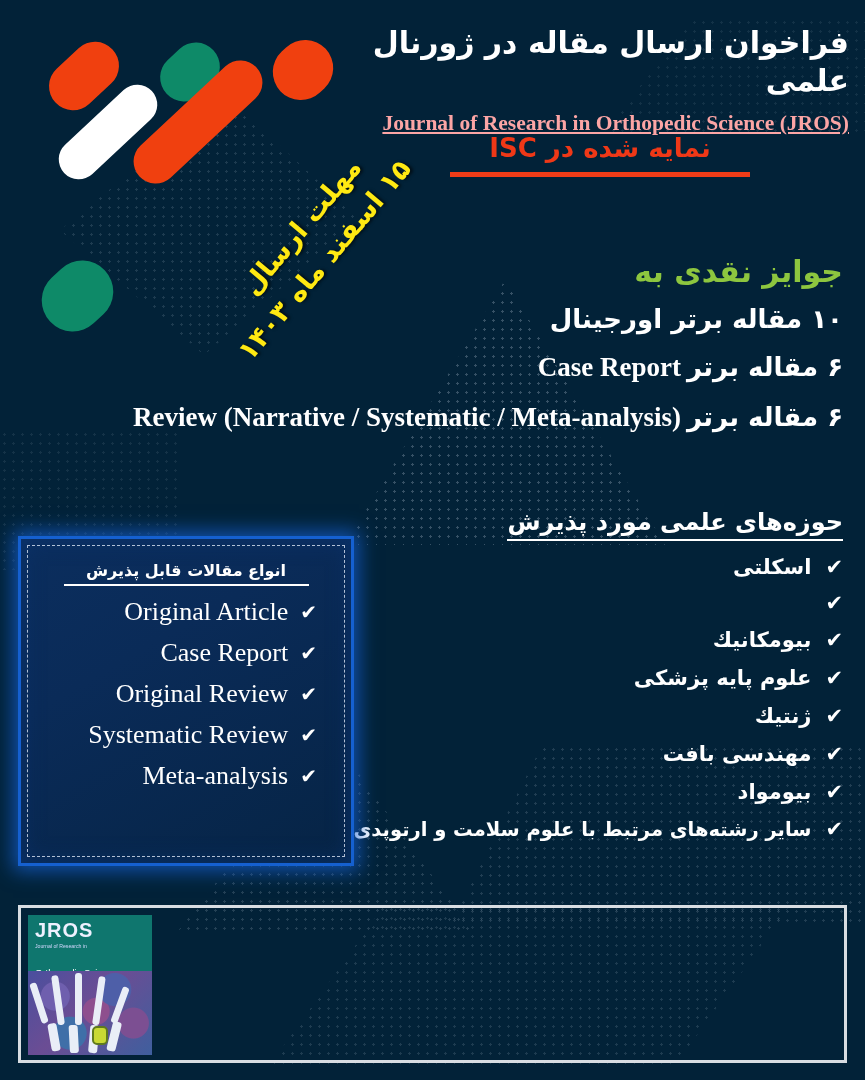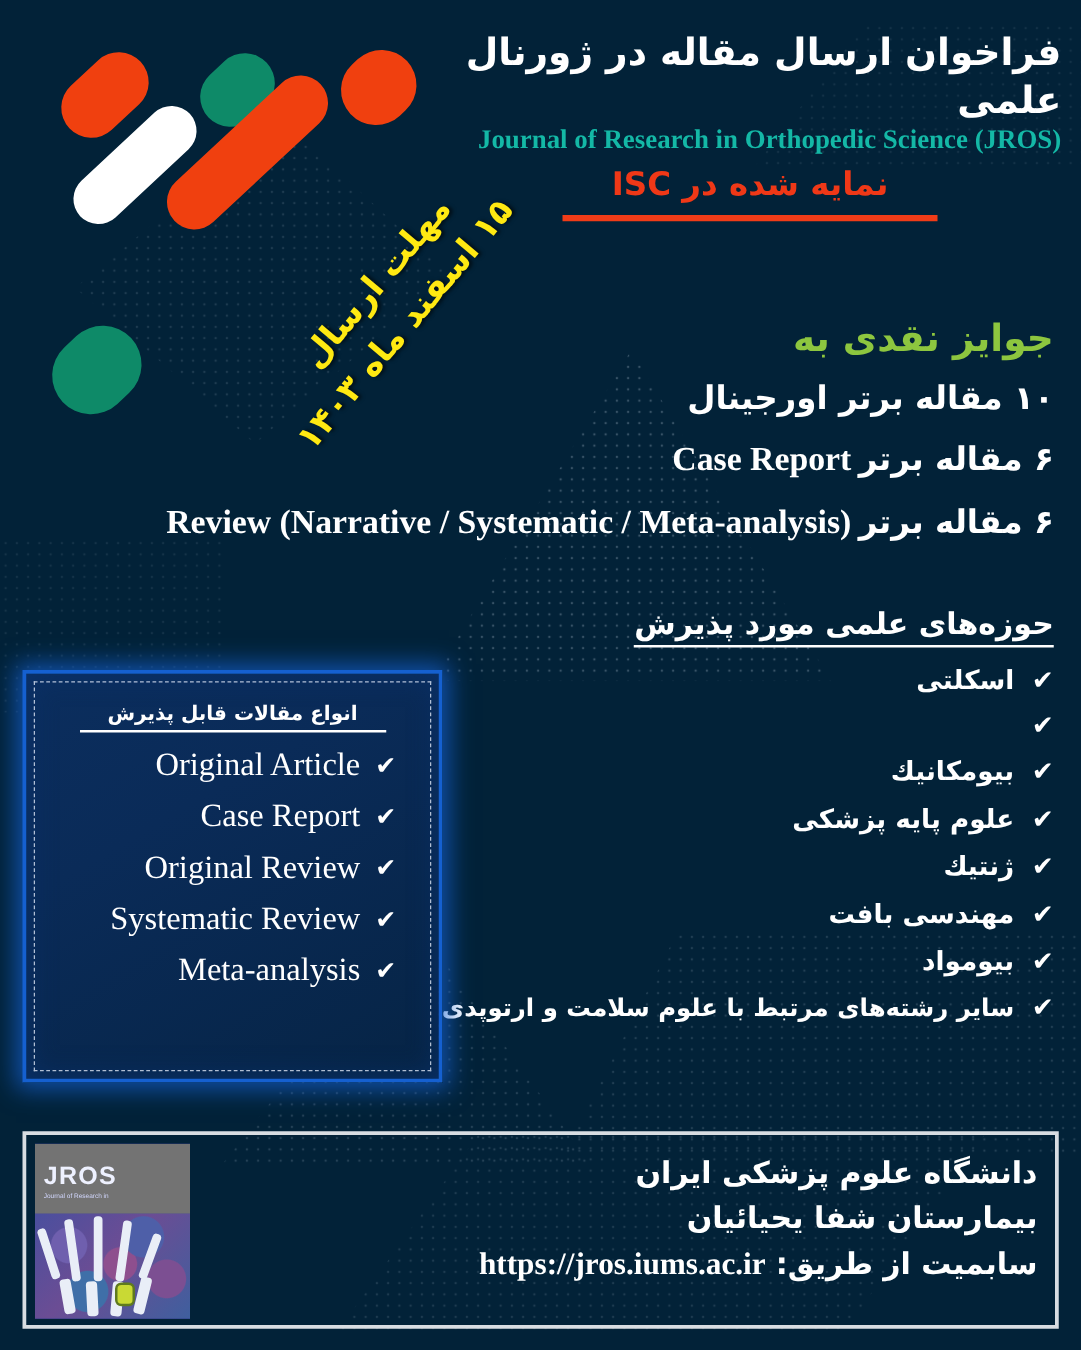--- a/index.html
+++ b/index.html
@@ -71,24 +71,25 @@
     font-weight:bold;
     font-size:30px; line-height:1.25;
     color:#ffffff;
     direction:rtl;
     letter-spacing:-.3px;
   }
   #title-en {
     font-family:"Liberation Serif","DejaVu Serif",serif;
     font-weight:bold;
     font-size:21.5px;
-    color:#14b8a6;
+    color:#fca5a5;
     direction:ltr;
-    margin-top:0;
-    white-space:nowrap;
+    margin-top:12px;
+    white-space:nowrap;
+    text-decoration:underline;
   }
   #isc-block {
     position:absolute; right:55px; top:133px; width:420px; text-align:center;
   }
   #isc-text {
     font-weight:bold; font-size:26px; color:#ef3817;
     direction:rtl;
     font-family:"DejaVu Sans","Liberation Sans",sans-serif;
   }
   #isc-underline {
@@ -131,21 +132,21 @@
     font-family:"DejaVu Sans","Liberation Sans",sans-serif;
   }
   .prize-line .en {
     font-family:"Liberation Serif","DejaVu Serif",serif;
     font-size:27px; direction:ltr; display:inline-block;
     margin-right:6px;
   }
 
   
   #fields {
-    position:absolute; right:22px; top:485px; width:500px;
+    position:absolute; right:22px; top:508px; width:500px;
     direction:rtl; text-align:right;
   }
   #fields-heading {
     font-weight:bold; font-size:24px; color:#ffffff;
     border-bottom:2.5px solid #ffffff;
     display:inline-block; padding-bottom:3px;
     font-family:"DejaVu Sans","Liberation Sans",sans-serif;
   }
   .field-row {
     display:flex; align-items:center; justify-content:flex-start;
@@ -202,22 +203,22 @@
     background:transparent;
   }
   #footer-logo {
     position:absolute; left:7px; top:7px;
     width:124px; height:140px;
     background:#3b3f9c;
     overflow:hidden;
   }
   #footer-logo .cover-top {
     position:absolute; left:0; top:0; width:100%; height:56px;
-    background:#737373;
-    padding:16px 7px 0;
+    background:#0f766e;
+    padding:5px 7px 0;
   }
   #footer-logo .jros {
     font-family:"Liberation Sans","DejaVu Sans",sans-serif;
     font-weight:bold; font-size:20px; color:#eef1ff;
     letter-spacing:1px; direction:ltr; line-height:1;
   }
   #footer-logo .sub1 {
     font-size:5.2px; color:#d3d8ff; direction:ltr; margin-top:3px;
     font-family:"Liberation Sans","DejaVu Sans",sans-serif;
   }
@@ -381,20 +382,15 @@
         <div class="bone" style="left:47px;top:2px;width:7px;height:52px;transform:rotate(0deg)"></div>
         <div class="bone" style="left:64px;top:5px;width:7px;height:49px;transform:rotate(8deg)"></div>
         <div class="bone" style="left:82px;top:14px;width:7px;height:38px;transform:rotate(20deg)"></div>
         <div class="bone" style="left:24px;top:52px;width:9px;height:28px;transform:rotate(-10deg)"></div>
         <div class="bone" style="left:42px;top:54px;width:9px;height:28px;transform:rotate(-3deg)"></div>
         <div class="bone" style="left:60px;top:54px;width:9px;height:28px;transform:rotate(5deg)"></div>
         <div class="bone" style="left:78px;top:50px;width:9px;height:30px;transform:rotate(14deg)"></div>
         <div class="marker"></div>
       </div>
     </div>
-    <div id="footer-text">
-        <div class="footer-line"><span>دانشگاه علوم پزشکی ایران</span></div>
-        <div class="footer-line"><span>بیمارستان شفا یحیائیان</span></div>
-        <div class="footer-line"><span>سابمیت از طریق:</span><span class="url">https://jros.iums.ac.ir</span></div>
-      </div>
   </div>
 
 </div>
 
 </body></html>

